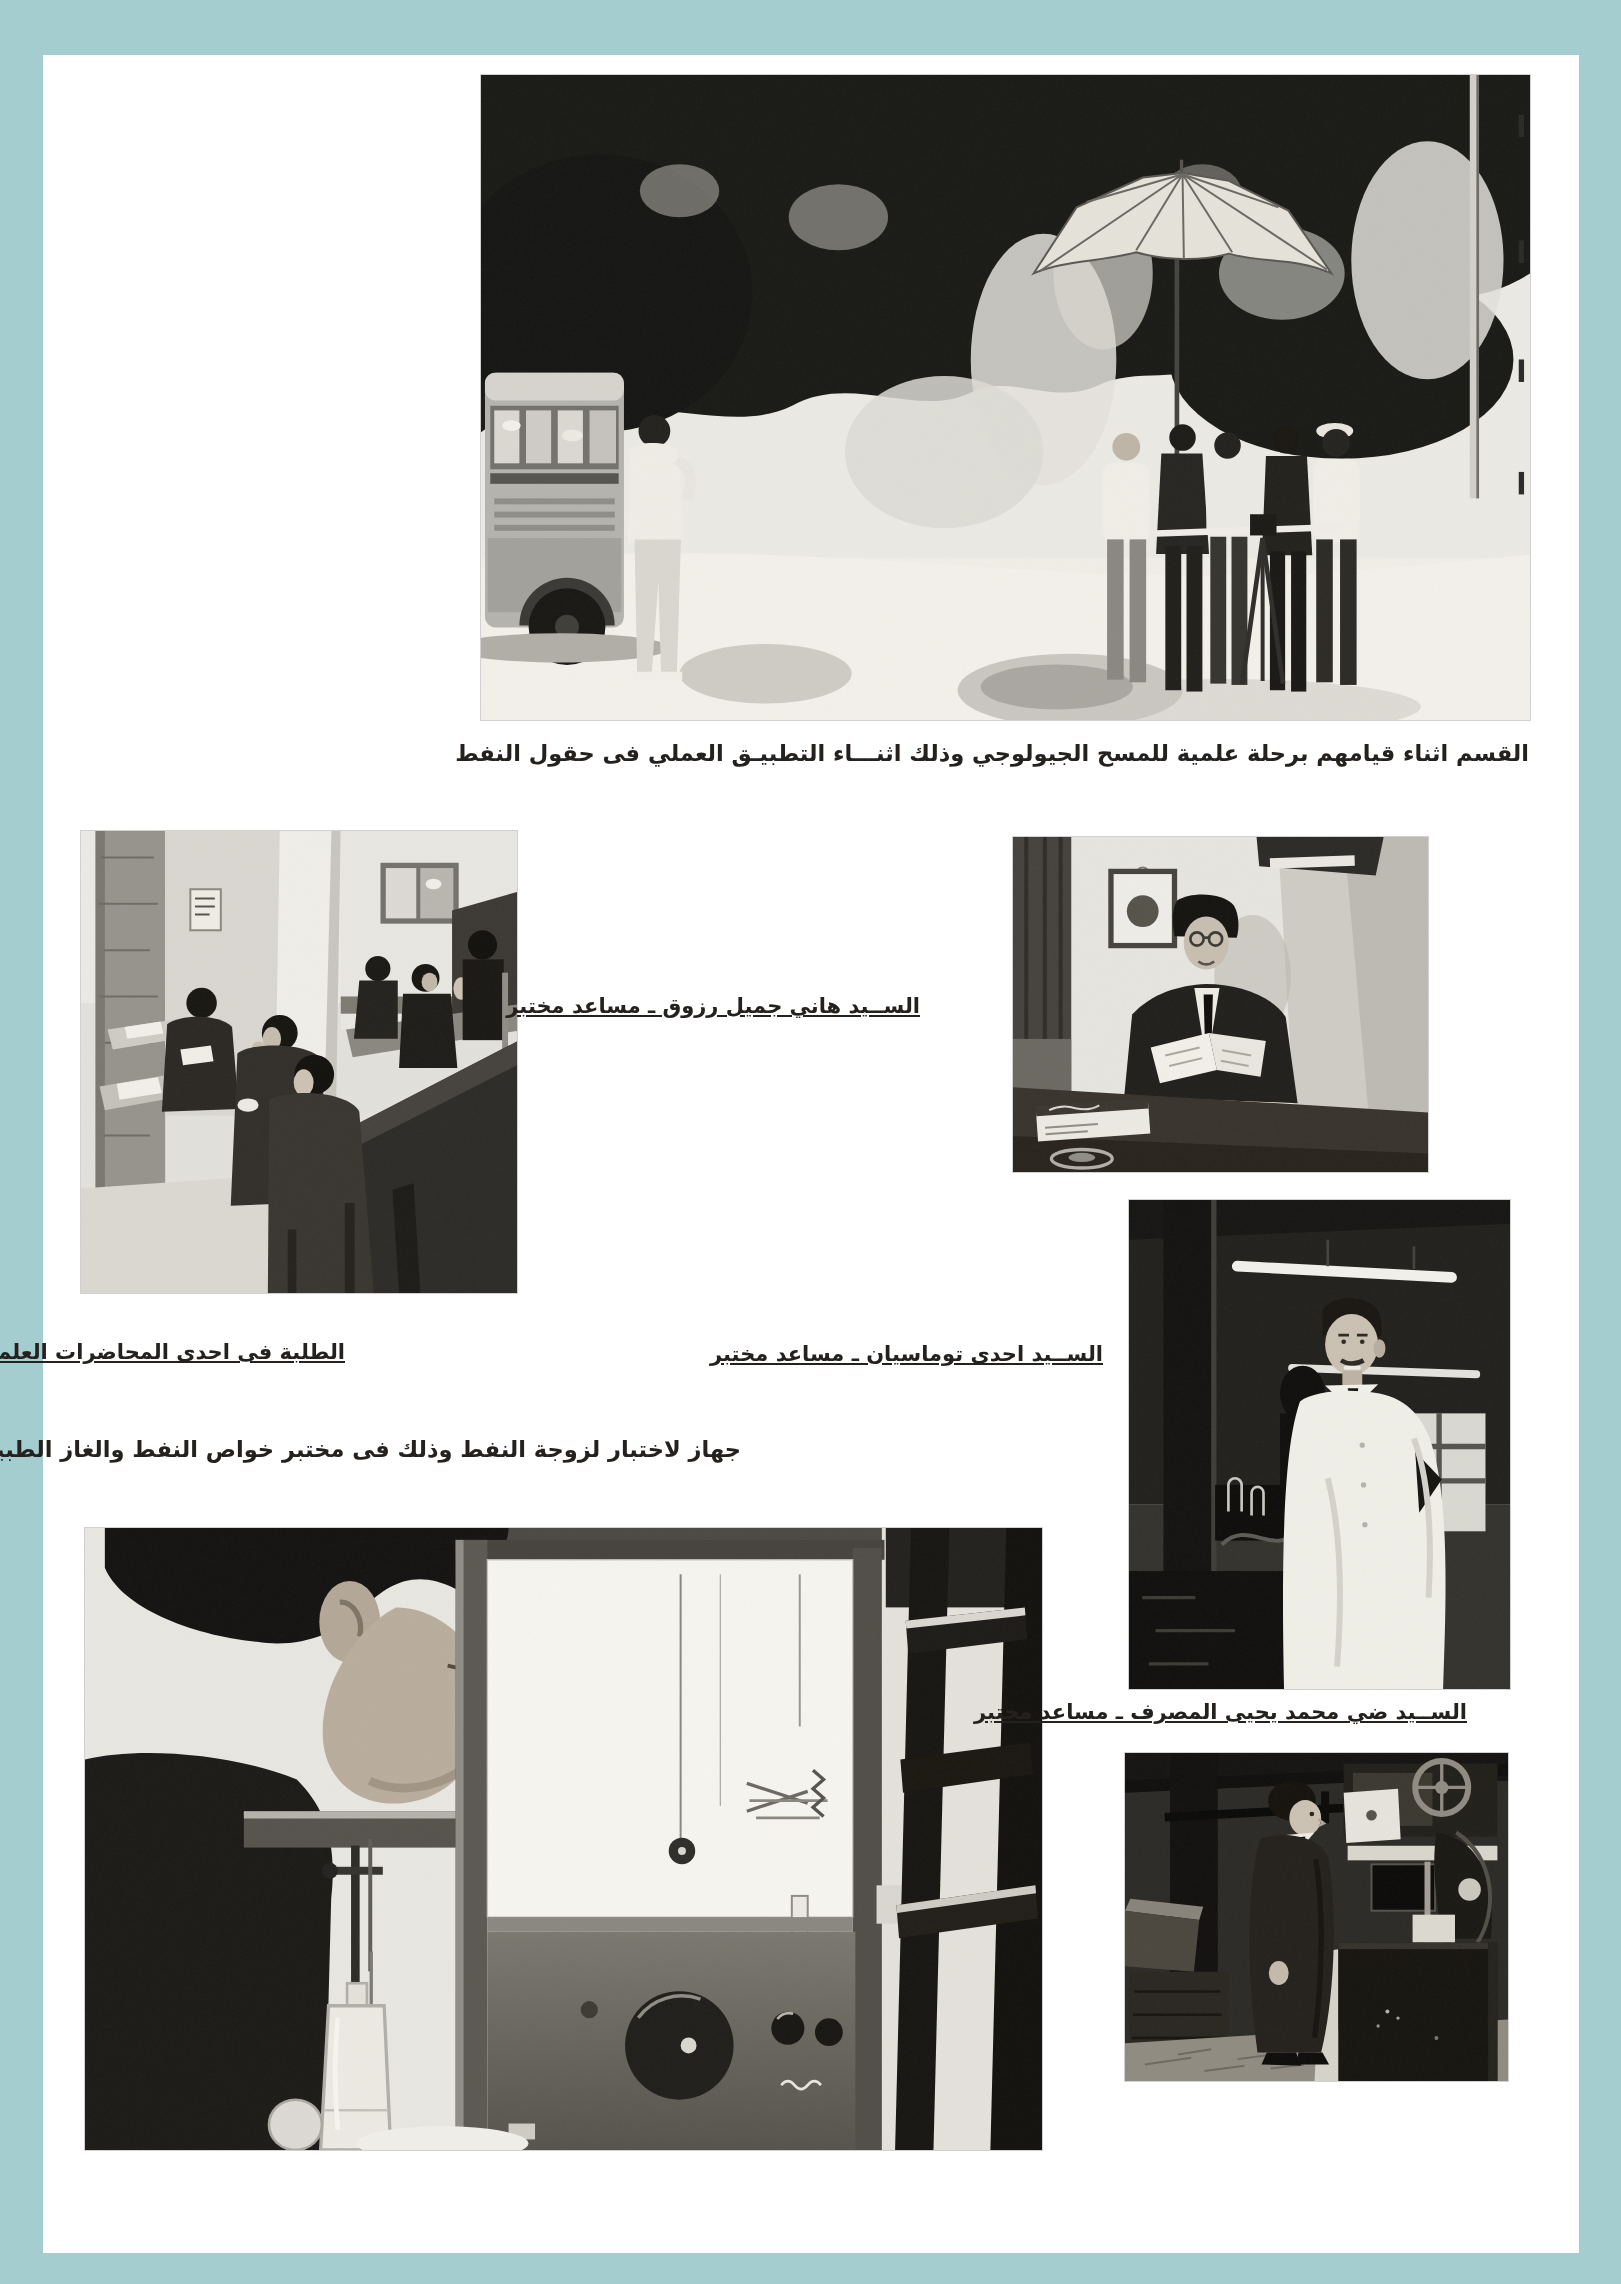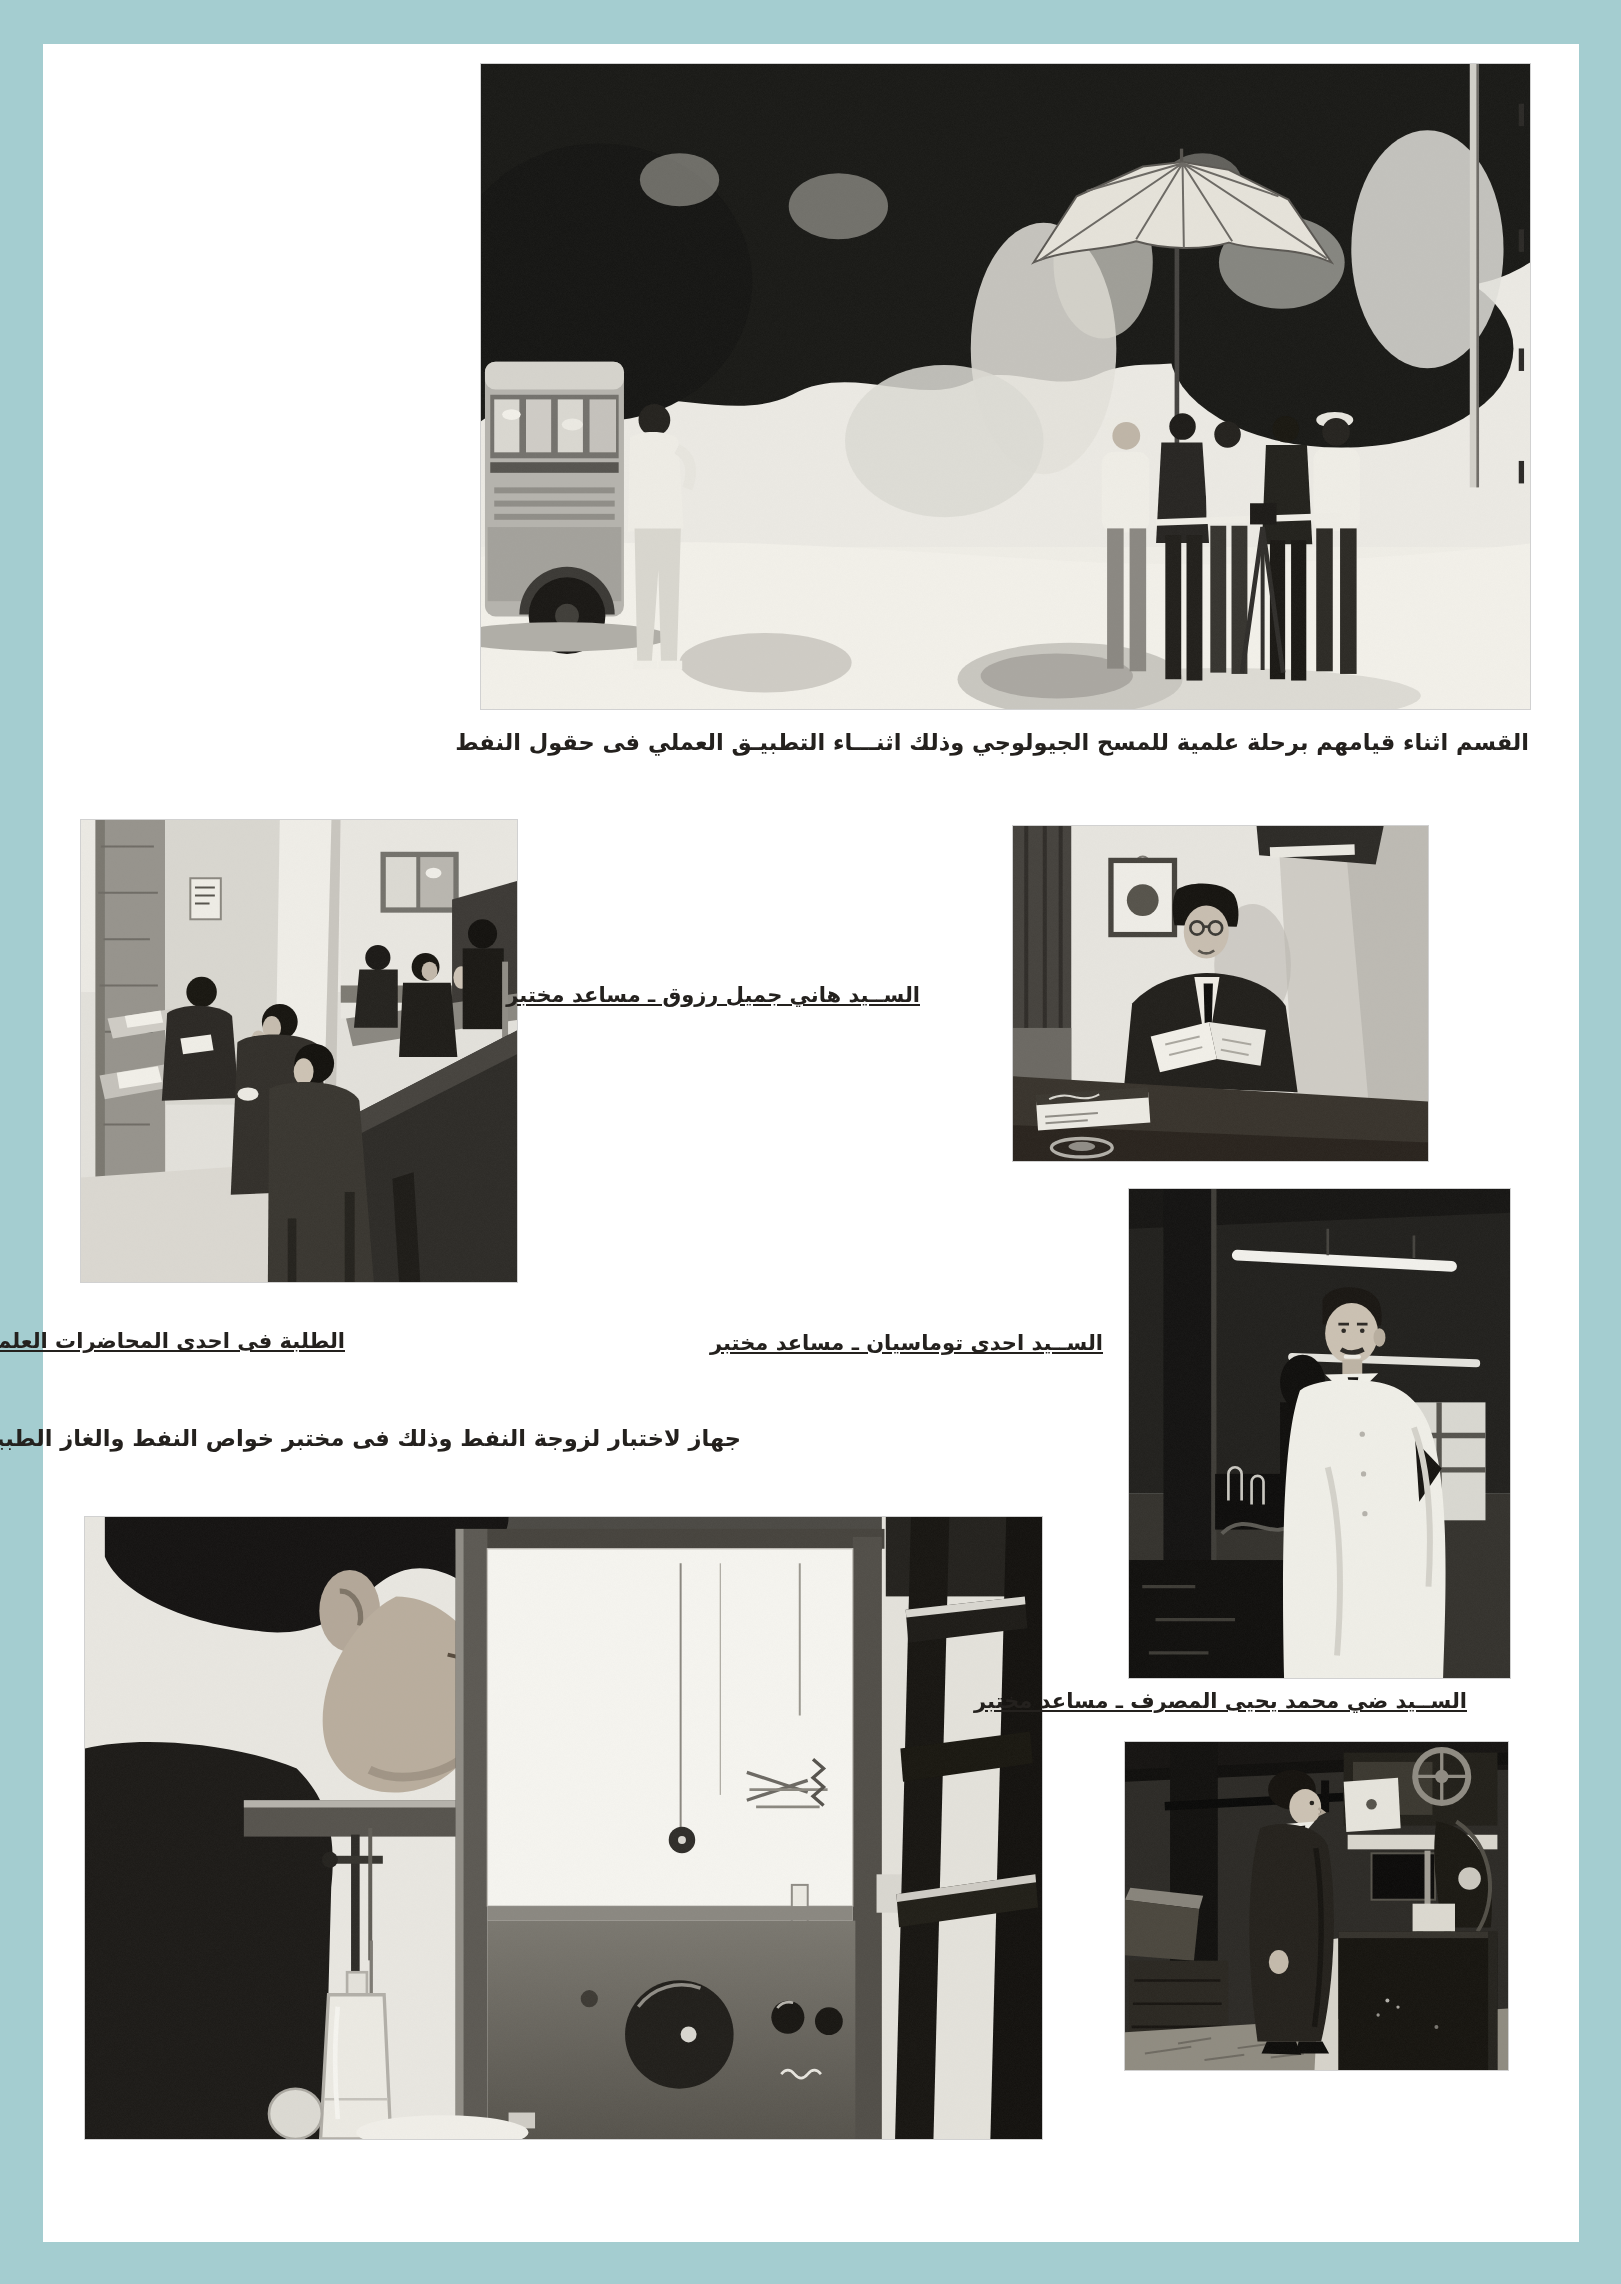--- a/index.html
+++ b/index.html
@@ -3,21 +3,21 @@
 <meta charset="utf-8">
 <style>
   html,body{margin:0;padding:0;}
   body{
     width:1622px;height:2284px;
     background:var(--frame,#a4cdd0);
     font-family:"DejaVu Sans",sans-serif;
     position:relative;
   }
   .sheet{
-    position:absolute;left:0;top:1px;width:1622px;height:1636px;
+    position:absolute;left:0;top:12px;width:1622px;height:1636px;
     background:var(--frame,#a4cdd0);
   }
   .page{
     position:absolute;left:43px;top:43px;width:1536px;height:2198px;
     background:var(--page,#ffffff);
   }
   .photo{
     position:absolute;margin:0;padding:0;
     outline:0.7px solid rgba(0,0,0,.18);
     background:#f4f3ef;

